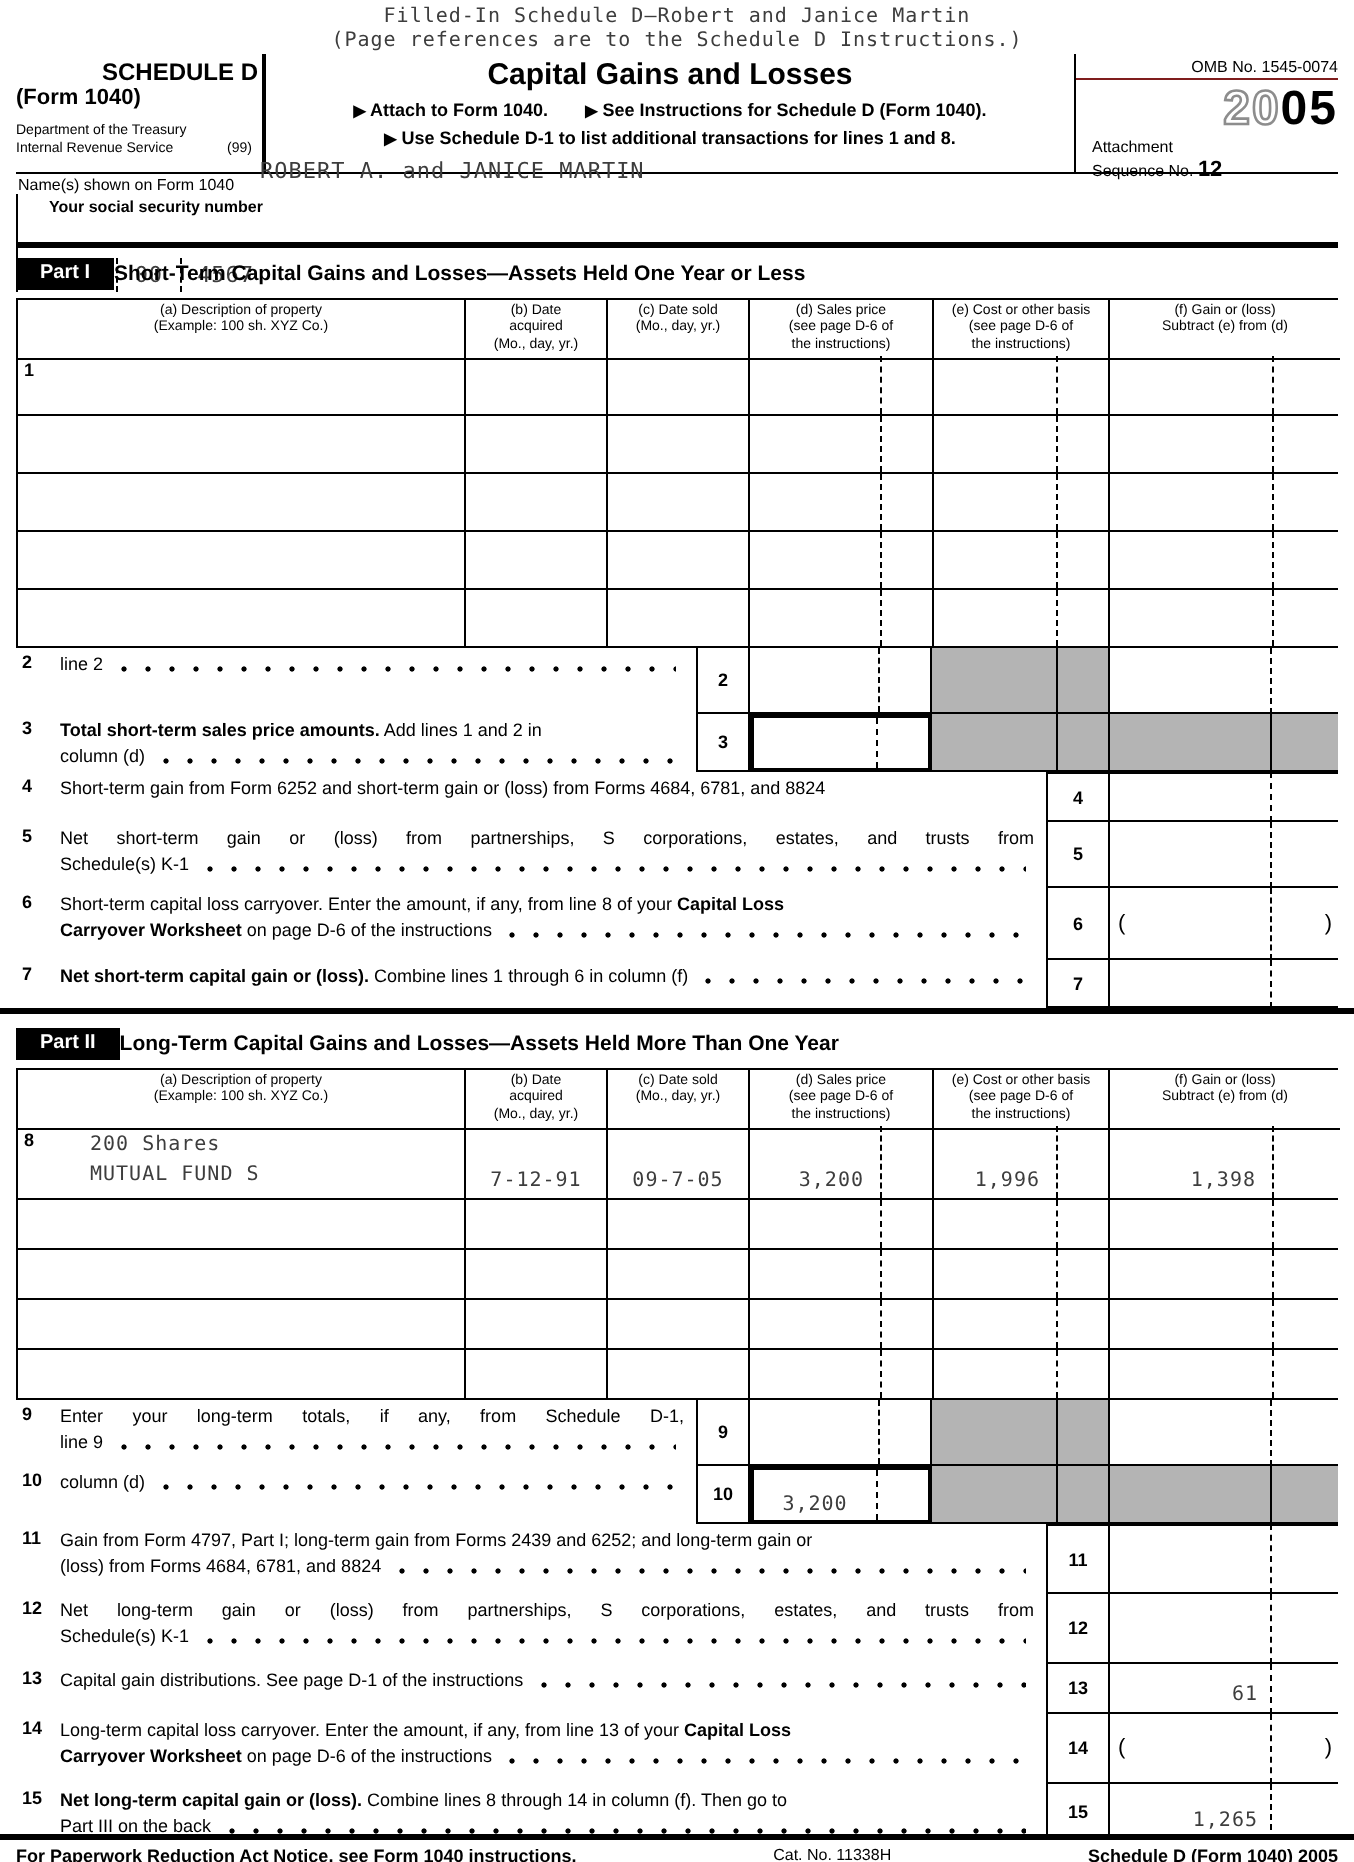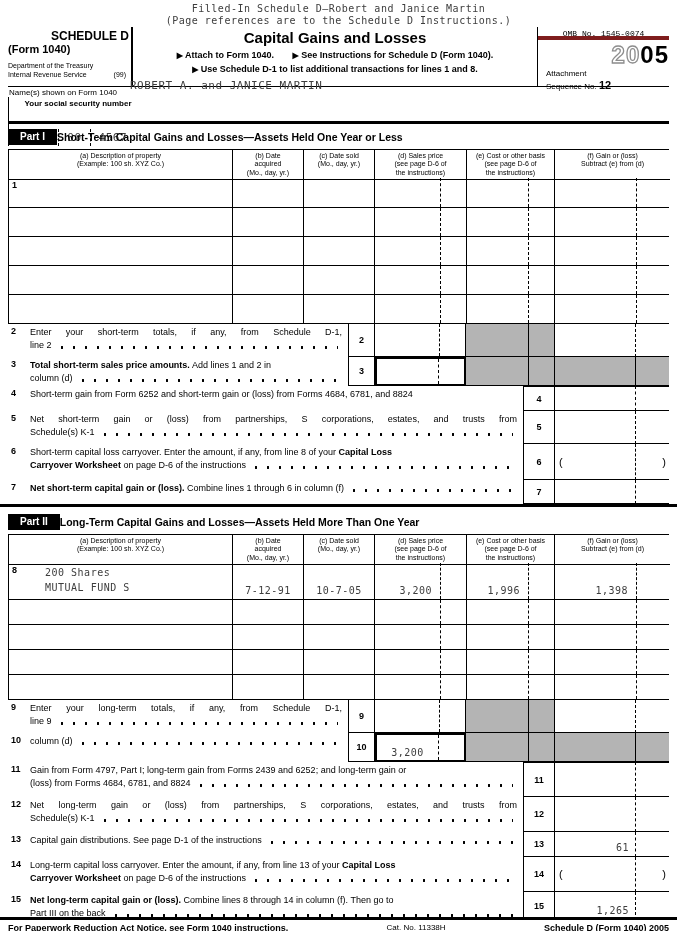--- a/index.html
+++ b/index.html
@@ -23,21 +23,21 @@
   .hl-dept { font-size:7px; line-height:1.25; }
   .hl-irs { display:flex; font-size:7px; }
   .hl-irs .n99 { margin-left:auto; padding-right:3px; }
   .hdr-center { flex:1; text-align:center; padding-top:2px; }
   .hc-title { font-size:15px; font-weight:bold; margin-bottom:4px; }
   .hc-i1 { font-size:9px; font-weight:bold; margin-bottom:4px; }
   .hc-i1 .seg { margin:0 8px; }
   .hc-i2 { font-size:9px; font-weight:bold; }
   .arrow { font-size:8px; }
   .hdr-right { width:132px; border-left:1px solid #000; }
-  .omb { height:13px; border-bottom:4px solid #7f1d1d; font-size:8px; text-align:center; padding-top:2px;font-family:Liberation Mono, monospace; }
+  .omb { height:13px; border-bottom:1px solid #7f1d1d; font-size:8px; text-align:right; padding-top:2px; }
   .year { height:29px; text-align:right; font-size:24px; font-weight:bold; line-height:29px; letter-spacing:1px; }
   .yr-o { color:#fff; -webkit-text-stroke:1.3px #8d8d8d; }
   .attach { font-size:8px; padding-left:8px; line-height:1.2; }
   .seqno { font-weight:bold; font-size:11px; }
 
   
   .namerow { display:flex; height:37px; border-bottom:3px solid #000; margin:0 8px;flex-direction:column; }
   .nr-left { flex:1; padding:1px 0 0 1px; position:relative; }
   .nr-label { font-size:8px; }
   .nr-value { position:absolute; left:122px; bottom:5px; font-size:11px; }
@@ -258,21 +258,20 @@
       <div>
           <div class="centsf"></div>
         </div>
     </div>
   </div>
 
   <div class="e23 h33">
     <div class="ltext">
       <span class="lno">2</span>
       <div class="lbl">
-        <div class="lr just"><span>Enter your short-term totals, if any, from Schedule D-1,</span></div>
         <div class="lrf">
             <span>line 2</span>
             <div class="dots"></div>
           </div>
       </div>
     </div>
     <div class="bx">2</div>
     <div class="amt">
         <div class="cents"></div>
       </div>
@@ -386,21 +385,21 @@
     </div>
     <div class="trow tdata first h36r">
       <div class="ca">
         <span class="gut">8</span>
         <div class="desc fill">
           <div>200 Shares</div>
           <div>MUTUAL FUND S</div>
         </div>
       </div>
       <div class="cmid fill">7-12-91</div>
-      <div class="cmid fill">10-7-05</div>
+      <div class="cmid fill">09-7-05</div>
       <div class="cval">
           <span class="val fill">3,200</span>
           <div class="cents"></div>
         </div>
       <div class="cval">
           <span class="val fill">1,996</span>
           <div class="cents"></div>
         </div>
       <div class="cval fcol">
           <span class="val fill">1,398</span>

